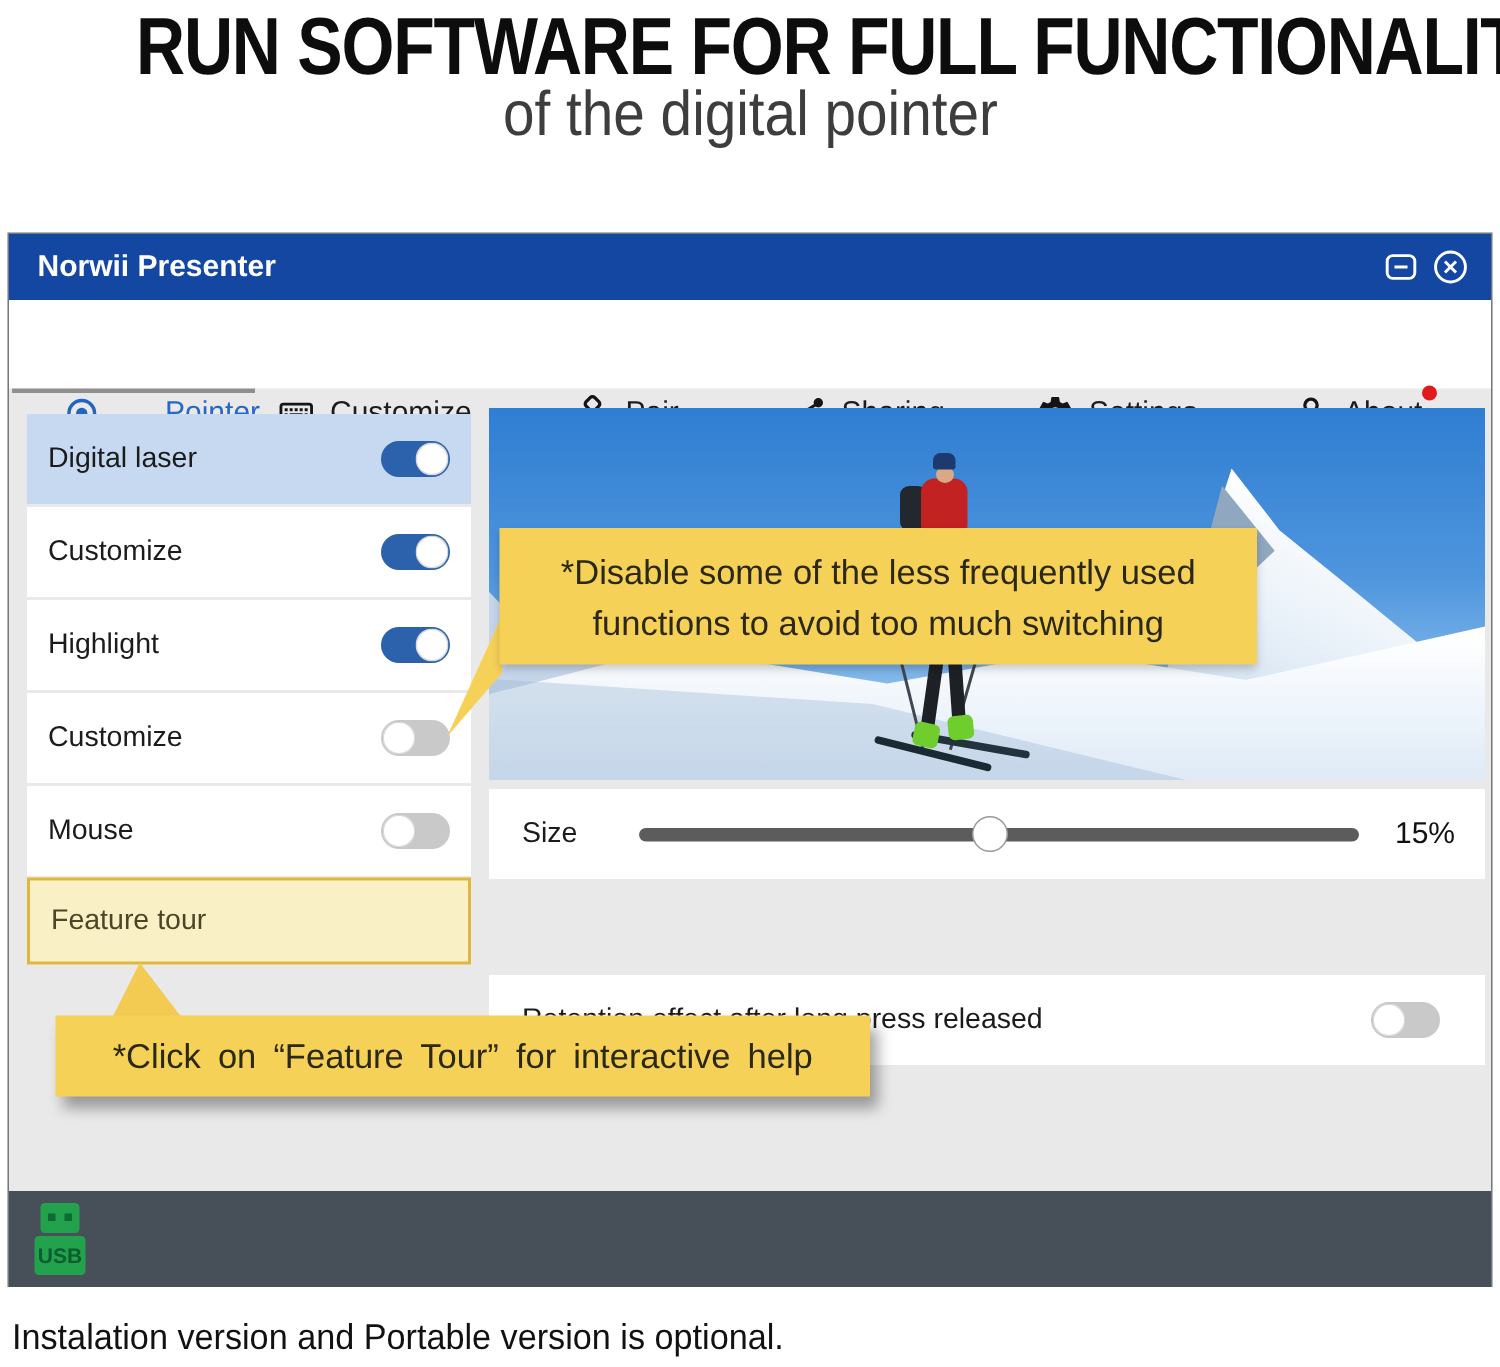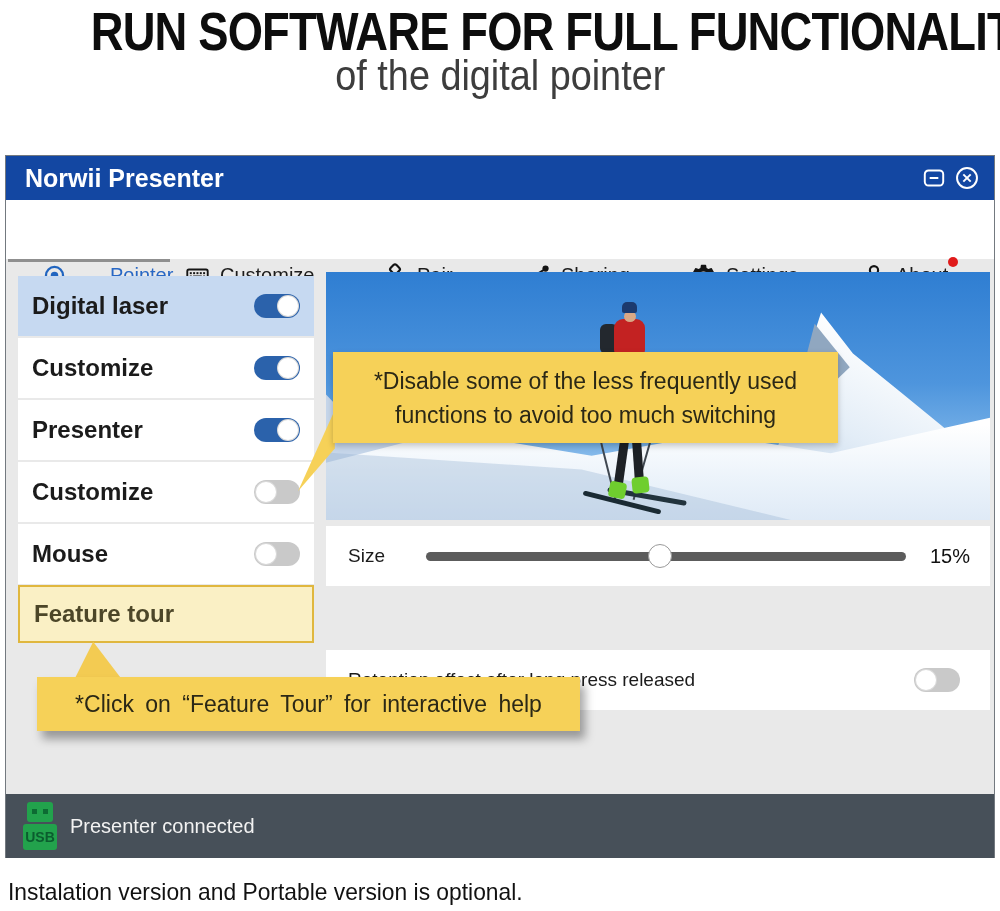--- a/index.html
+++ b/index.html
@@ -13,34 +13,34 @@
            transform:scaleX(.84);transform-origin:center;white-space:nowrap;letter-spacing:-1px;}
   .h2{top:52px;left:0;width:1000px;text-align:center;}
   .h2 span{display:inline-block;font-size:42px;font-weight:400;color:#3d3d3d;
            transform:scaleX(.9);transform-origin:center;white-space:nowrap;}
 
   
   .win{left:5px;top:155px;width:990px;height:703px;background:#e9e9e9;
        border:1px solid #73797f;box-sizing:border-box;}
   .titlebar{left:0;top:0;width:100%;height:44px;background:#1347a2;}
   .titlebar .ttl{left:19px;top:0;height:44px;line-height:44px;color:#fff;
-                 font-size:25px;font-weight:700;}
+                 font-size:20px;font-weight:700;}
   .winbtn{top:9px;width:26px;height:26px;}
 
   .tabbar{left:0;top:44px;width:100%;height:59px;background:#fff;}
   .tab{position:absolute;top:58px;height:34px;display:flex;align-items:center;gap:9px;}
   .tab .lbl{font-size:20px;color:#1c1c1c;}
   .tab.active .lbl{color:#2767c5;}
   .red-dot{position:absolute;left:942px;top:57px;width:10px;height:10px;border-radius:50%;background:#e01b1b;}
   .tab-underline{left:2px;top:103px;width:162px;height:3px;background:#8f8f8f;}
 
   
   .side-row{left:12px;width:296px;height:60px;background:#fff;display:flex;
             align-items:center;justify-content:space-between;padding:0 14px;box-sizing:border-box;}
-  .side-row .lbl{font-size:24px;color:#1b1b1b;font-weight:bold;}
+  .side-row .lbl{font-size:19px;color:#1b1b1b;}
   .side-row.sel{background:#c6d9f1;}
   .side-row.feature{background:#faf0c5;border:2px solid #e0b73e;height:58px;}
   .side-row.feature .lbl{color:#4c4628;}
 
   .toggle{width:46px;height:24px;border-radius:12px;position:relative;flex:none;}
   .toggle.on{background:#2b62ab;}
   .toggle.off{background:#c9c9c9;}
   .toggle::after{content:"";position:absolute;top:1px;width:22px;height:22px;border-radius:50%;
                  background:#fff;box-sizing:border-box;border:1px solid rgba(0,0,0,.15);}
   .toggle.on::after{right:1px;}
@@ -213,21 +213,21 @@
 
   <div class="abs side-row sel" style="top:120px;">
     <span class="lbl">Digital laser</span>
     <span class="toggle on"></span>
   </div>
   <div class="abs side-row" style="top:182px;">
     <span class="lbl">Customize</span>
     <span class="toggle on"></span>
   </div>
   <div class="abs side-row" style="top:244px;">
-    <span class="lbl">Presenter</span>
+    <span class="lbl">Highlight</span>
     <span class="toggle on"></span>
   </div>
   <div class="abs side-row" style="top:306px;">
     <span class="lbl">Customize</span>
     <span class="toggle off"></span>
   </div>
   <div class="abs side-row feature" style="top:429px;">
     <span class="lbl">Feature tour</span>
   </div>
   <div class="abs side-row" style="top:368px;">
@@ -270,21 +270,20 @@
   </div>
 
   <div class="abs statusbar">
     <div class="usb">
       <div class="plug">
           <i class="d1"></i>
           <i class="d2"></i>
         </div>
       <div class="body">USB</div>
     </div>
-    <span class="status-text">Presenter connected</span>
   </div>
 </div>
 
 <div class="abs co1-tail"></div>
 <div class="abs callout co1">*Disable some of the less frequently used functions to avoid too much switching</div>
 
 <div class="abs co2-tail"></div>
 <div class="abs callout co2">*Click on “Feature Tour” for interactive help</div>
 
 <div class="abs footer"><span>Instalation version and Portable version is optional.</span></div>

